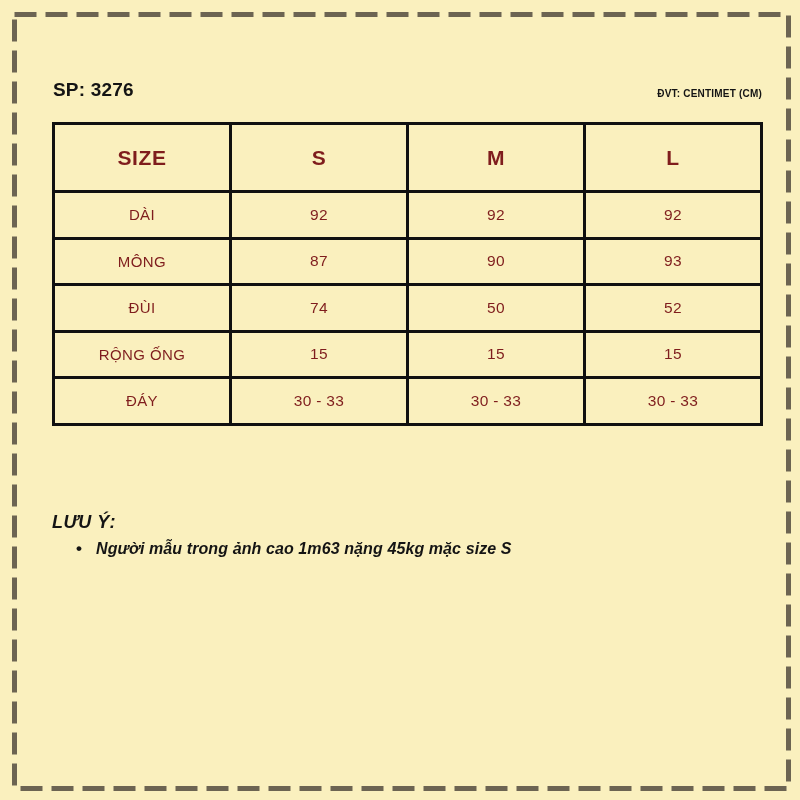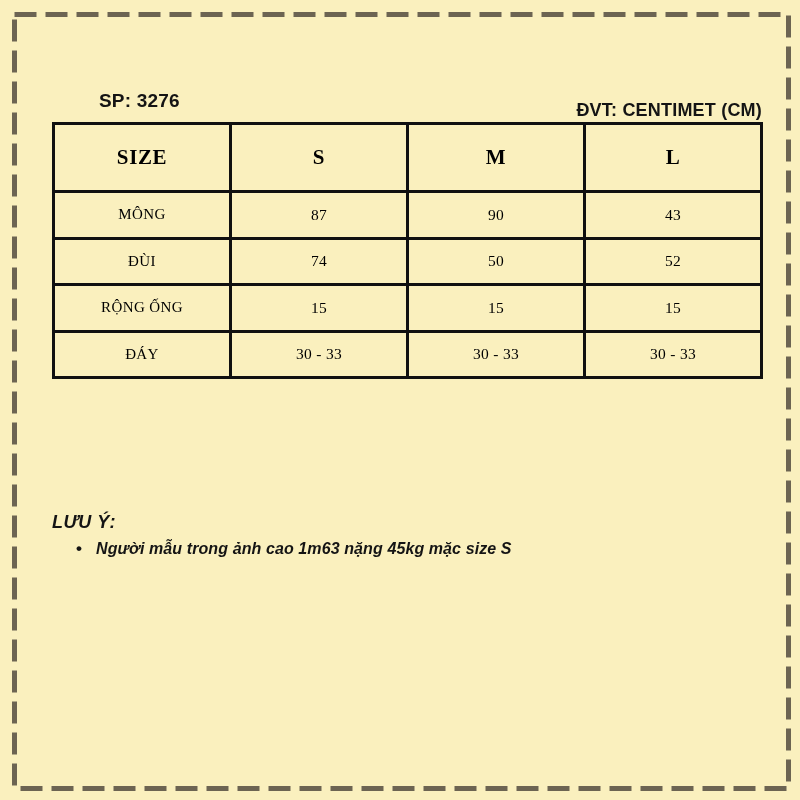--- a/index.html
+++ b/index.html
@@ -20,50 +20,48 @@
   }
   .frame {
     position: absolute;
     left: 0; top: 0;
     width: 800px; height: 800px;
     pointer-events: none;
   }
   .sp-label {
     position: absolute;
     left: 53px;
-    top: 90px;
+    top: 79px;
     font-size: 19px;
     font-weight: 700;
     letter-spacing: 0.2px;
-    margin-left: 46px;
   }
   .dvt-label {
     position: absolute;
     right: 38px;
-    top: 100px;
-    font-size: 18px;
+    top: 88px;
+    font-size: 10px;
     font-weight: 600;
     letter-spacing: 0.2px;
   }
   table.size-table {
     position: absolute;
     left: 52px;
     top: 122px;
     width: 711px;
     border-collapse: collapse;
     table-layout: fixed;
   }
   .size-table th, .size-table td {
     border: 3px solid #101010;
     text-align: center;
     vertical-align: middle;
     padding: 0;
     background: transparent;
-    color: #000000;
-    font-family: Liberation Serif, serif;
+    color: #7f1d1d;
   }
   .size-table thead tr { height: 68px; }
   .size-table tbody tr { height: 46.5px; }
   .size-table th {
     font-size: 21px;
     font-weight: 700;
     letter-spacing: 0.6px;
   }
   .size-table td {
     font-size: 15.5px;
@@ -126,24 +124,30 @@
     <thead>
       <tr>
         <th>SIZE</th>
         <th>S</th>
         <th>M</th>
         <th>L</th>
       </tr>
     </thead>
     <tbody>
       <tr>
+        <td class="rowlabel">DÀI</td>
+        <td>92</td>
+        <td>92</td>
+        <td>92</td>
+      </tr>
+      <tr>
         <td class="rowlabel">MÔNG</td>
         <td>87</td>
         <td>90</td>
-        <td>43</td>
+        <td>93</td>
       </tr>
       <tr>
         <td class="rowlabel">ĐÙI</td>
         <td>74</td>
         <td>50</td>
         <td>52</td>
       </tr>
       <tr>
         <td class="rowlabel">RỘNG ỐNG</td>
         <td>15</td>

